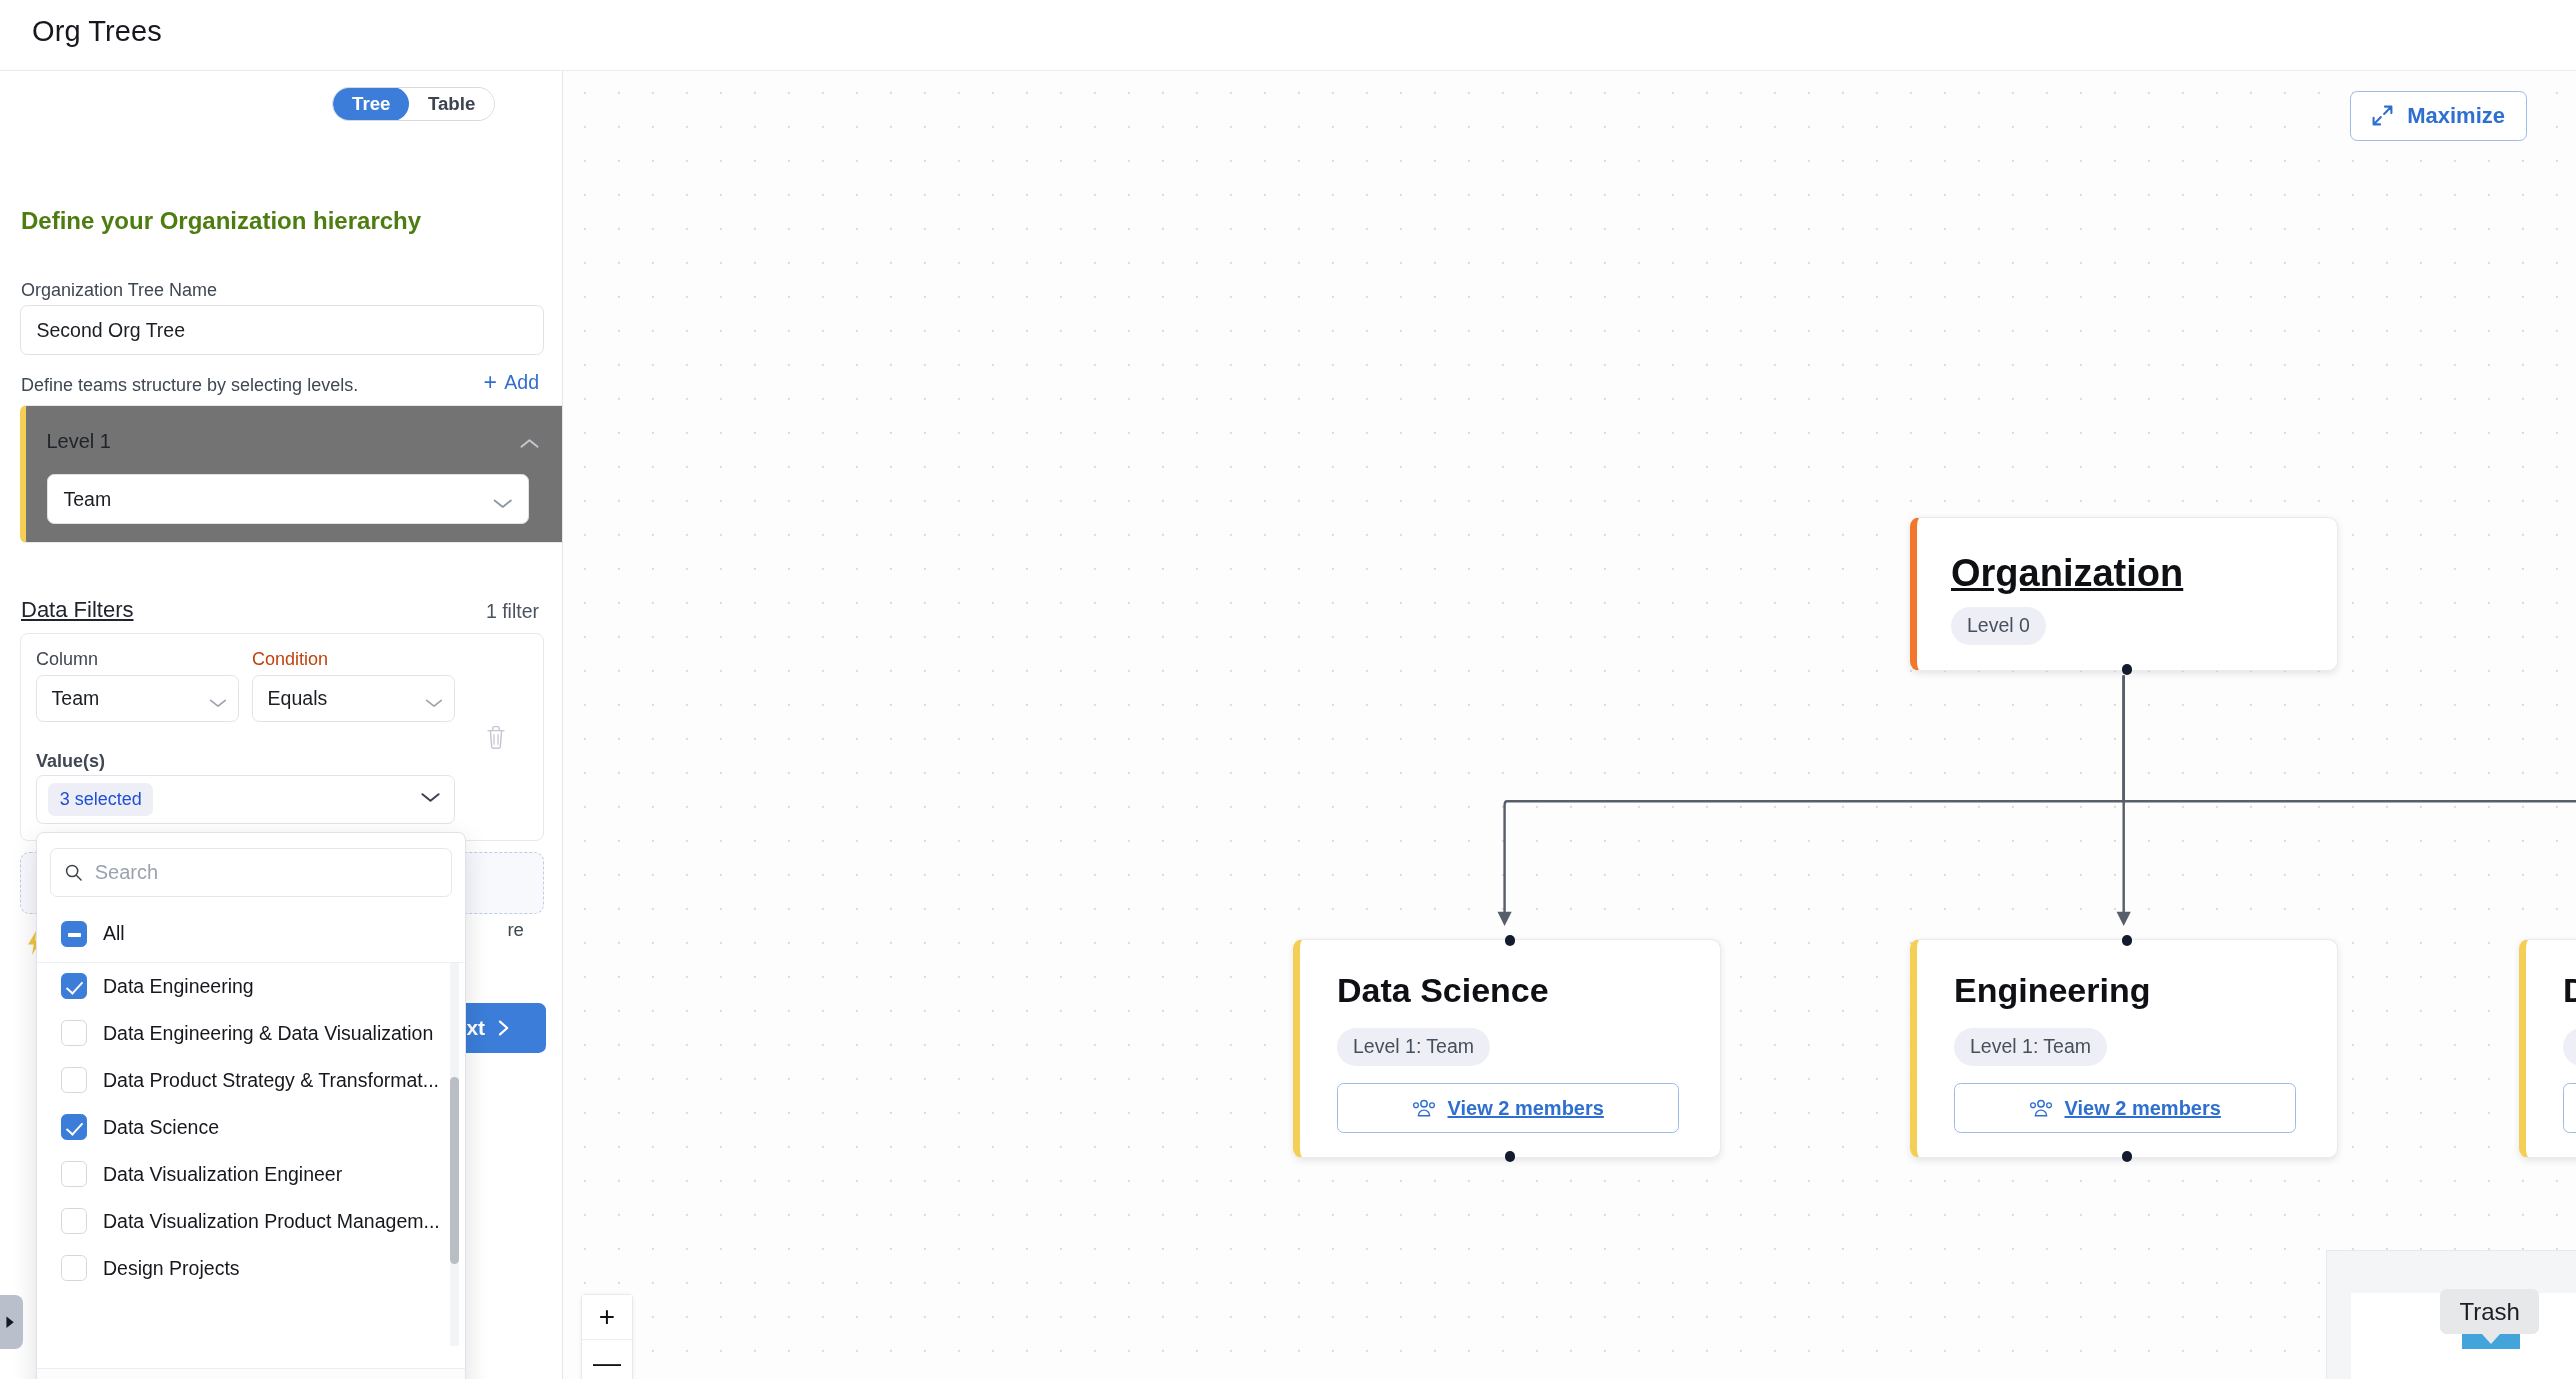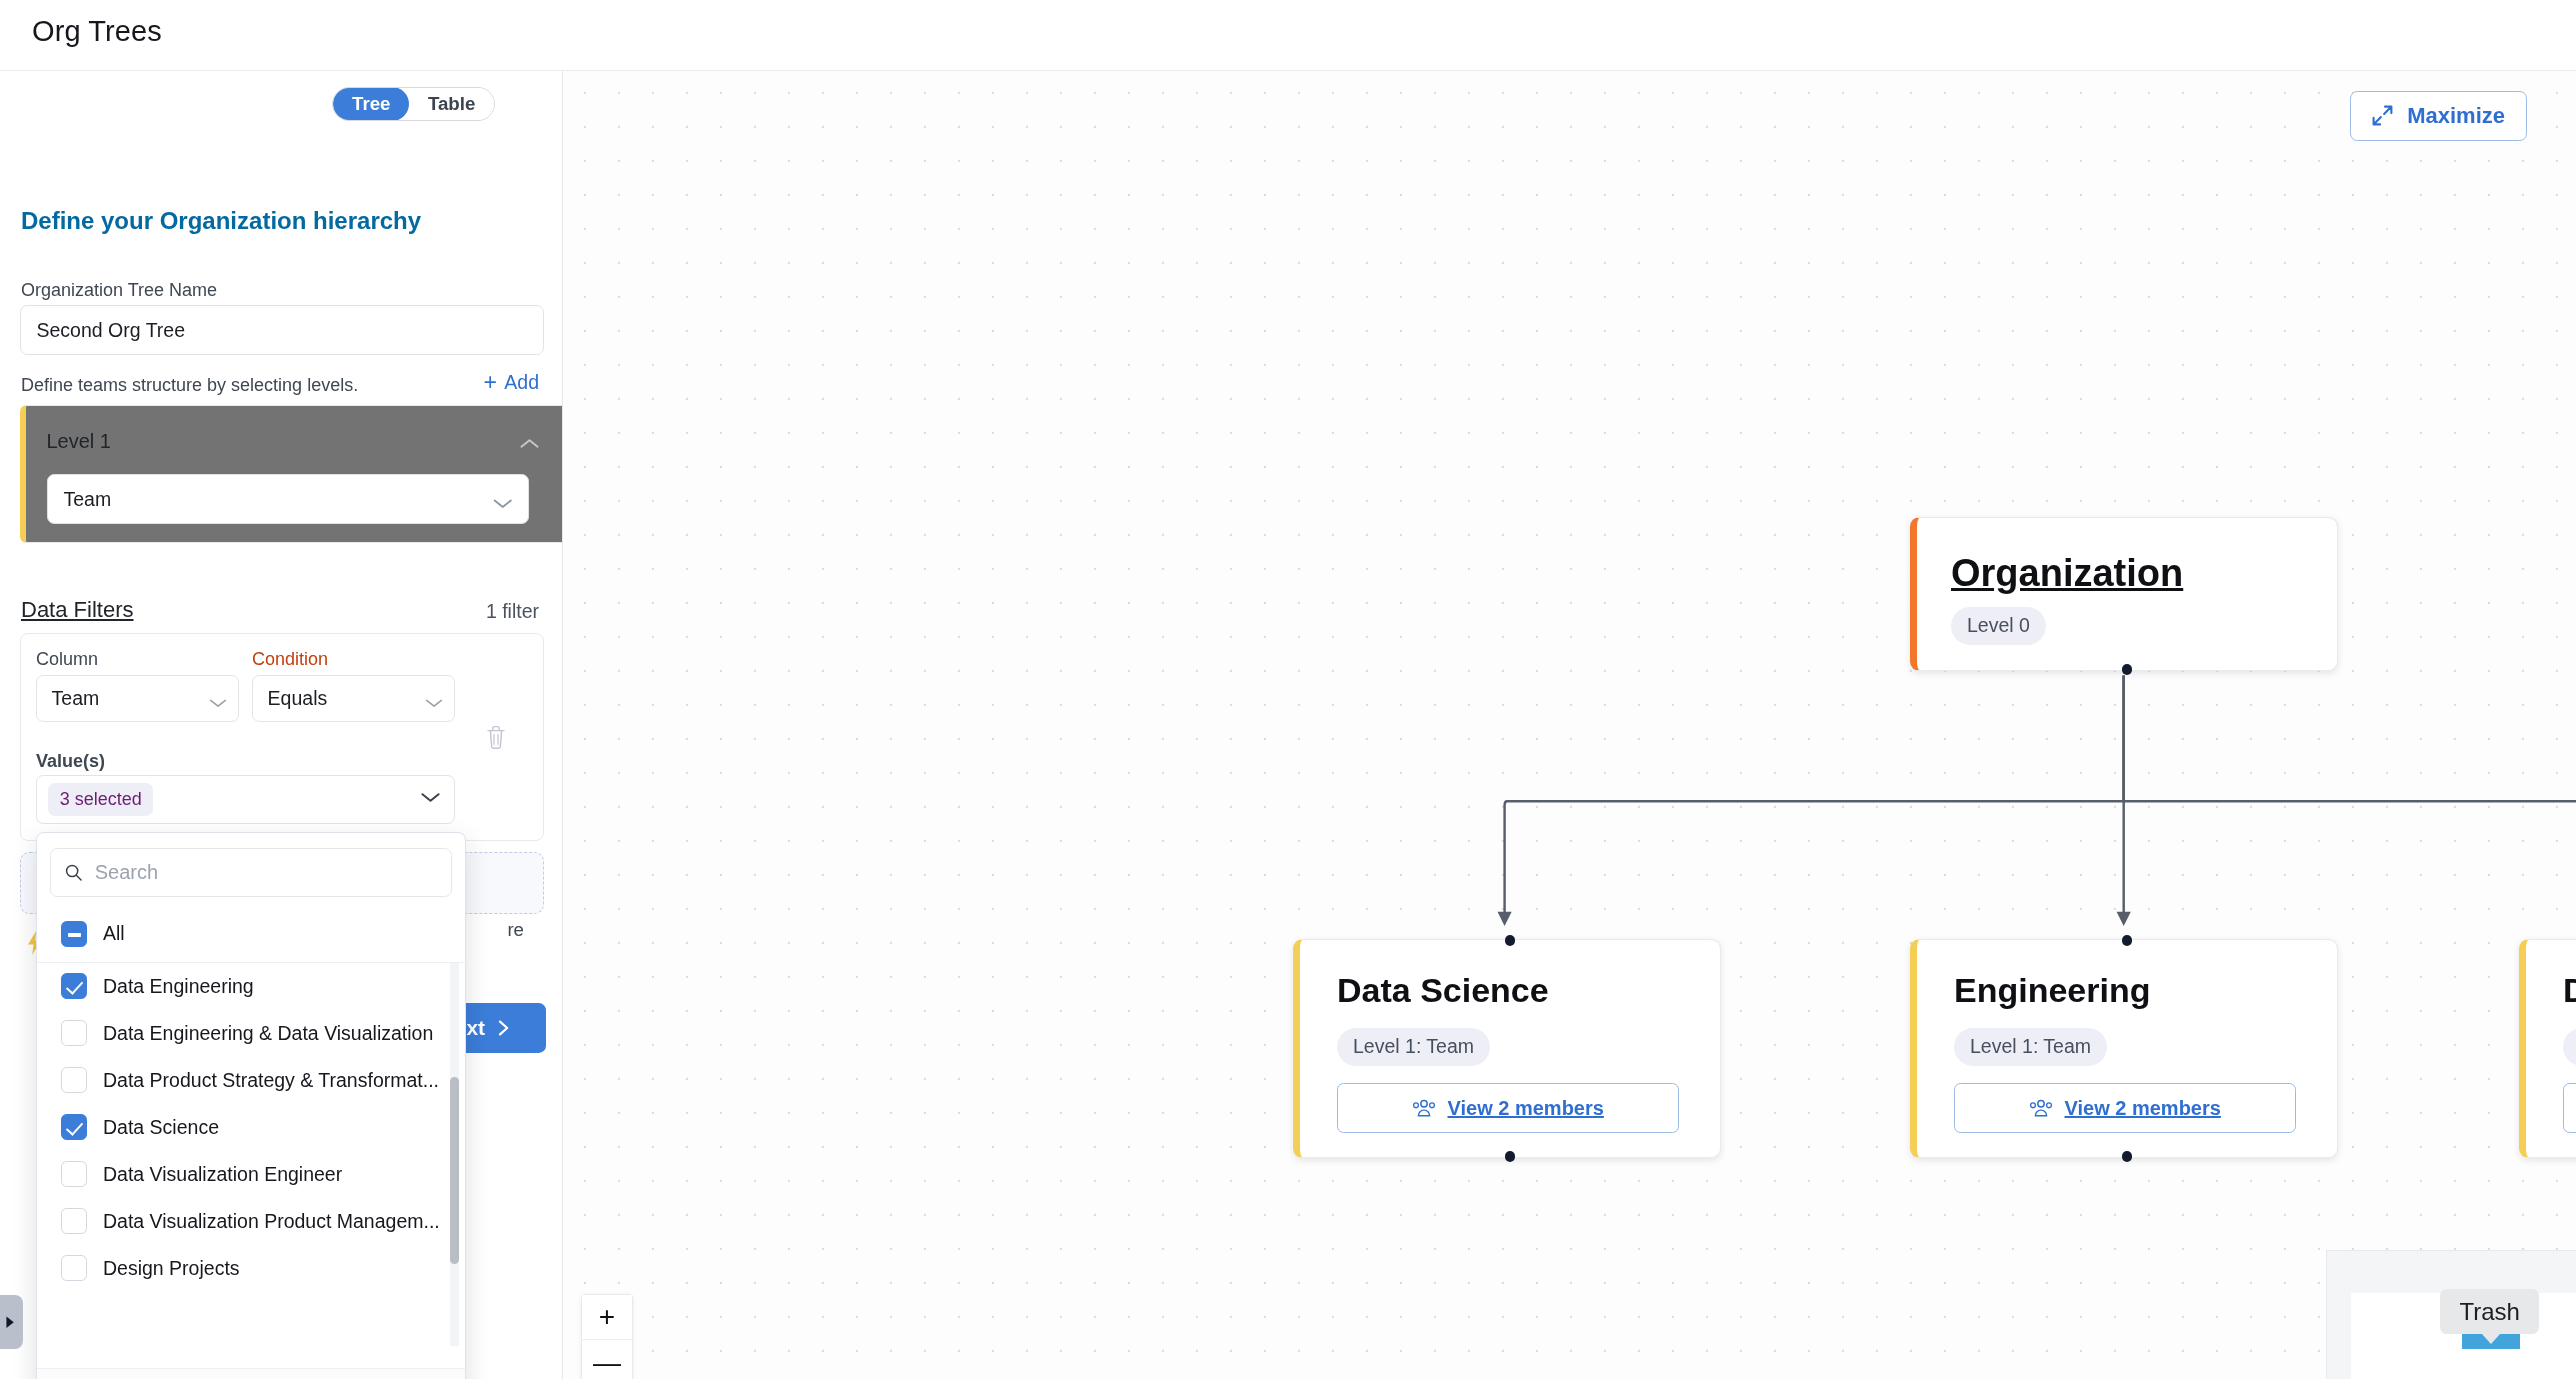--- a/index.html
+++ b/index.html
@@ -34,21 +34,21 @@
   }
   .toggle-btn {
     font-size: 18.7px; font-weight: 700; padding: 0 18.7px; height: 34px;
     display: flex; align-items: center; color: #3c4450; background: #fff;
     border: none; cursor: pointer; font-family: inherit;
   }
   .toggle-btn.active { background: #3b7dd8; color: #fff; border-radius: 811px; }
 
   .section-title {
     position: absolute; left: 21px; top: 136px;
-    font-size: 24px; font-weight: 700; color: #0369a1;
+    font-size: 24px; font-weight: 700; color: #4d7c0f;
   }
   .field-label {
     font-size: 18px; color: #3f4753; font-weight: 400;
   }
   .lbl-orgname { position: absolute; left: 21px; top: 209px; }
   .text-input {
     position: absolute; left: 19.5px; top: 234px; width: 524px; height: 50px;
     border: 0.8px solid #dfe3e8; border-radius: 7.3px; background: #fff;
     font-size: 19.5px; color: #1b1e23; padding: 0 16px;
     font-family: inherit;
@@ -114,21 +114,21 @@
     position: absolute; left: 480px; top: 649px; width: 32px; height: 34px;
     display: flex; align-items: center; justify-content: center; cursor: pointer;
   }
   .val-select {
     position: absolute; left: 36px; top: 704px; width: 419px; height: 49px;
     border: 0.8px solid #e0e4e9; border-radius: 7.3px; background: #fff;
     display: flex; align-items: center; padding: 0 11.4px; cursor: pointer;
   }
   .val-chip {
     background: #eeeff6; border-radius: 7px; padding: 5.7px 11.4px;
-    font-size: 18px; color: #701a75;
+    font-size: 18px; color: #1d4ed8;
   }
   .val-select .vc { position: absolute; right: 13px; top: 15.4px; }
 
   
   .dashed-zone {
     position: absolute; left: 19.5px; top: 781px; width: 524px; height: 62px;
     border: 1.6px dashed #bfcde4; border-radius: 9.7px; background: #f7f9fd;
   }
   .bolt-icon { position: absolute; left: 24px; top: 858px; }
   .behind-text {

